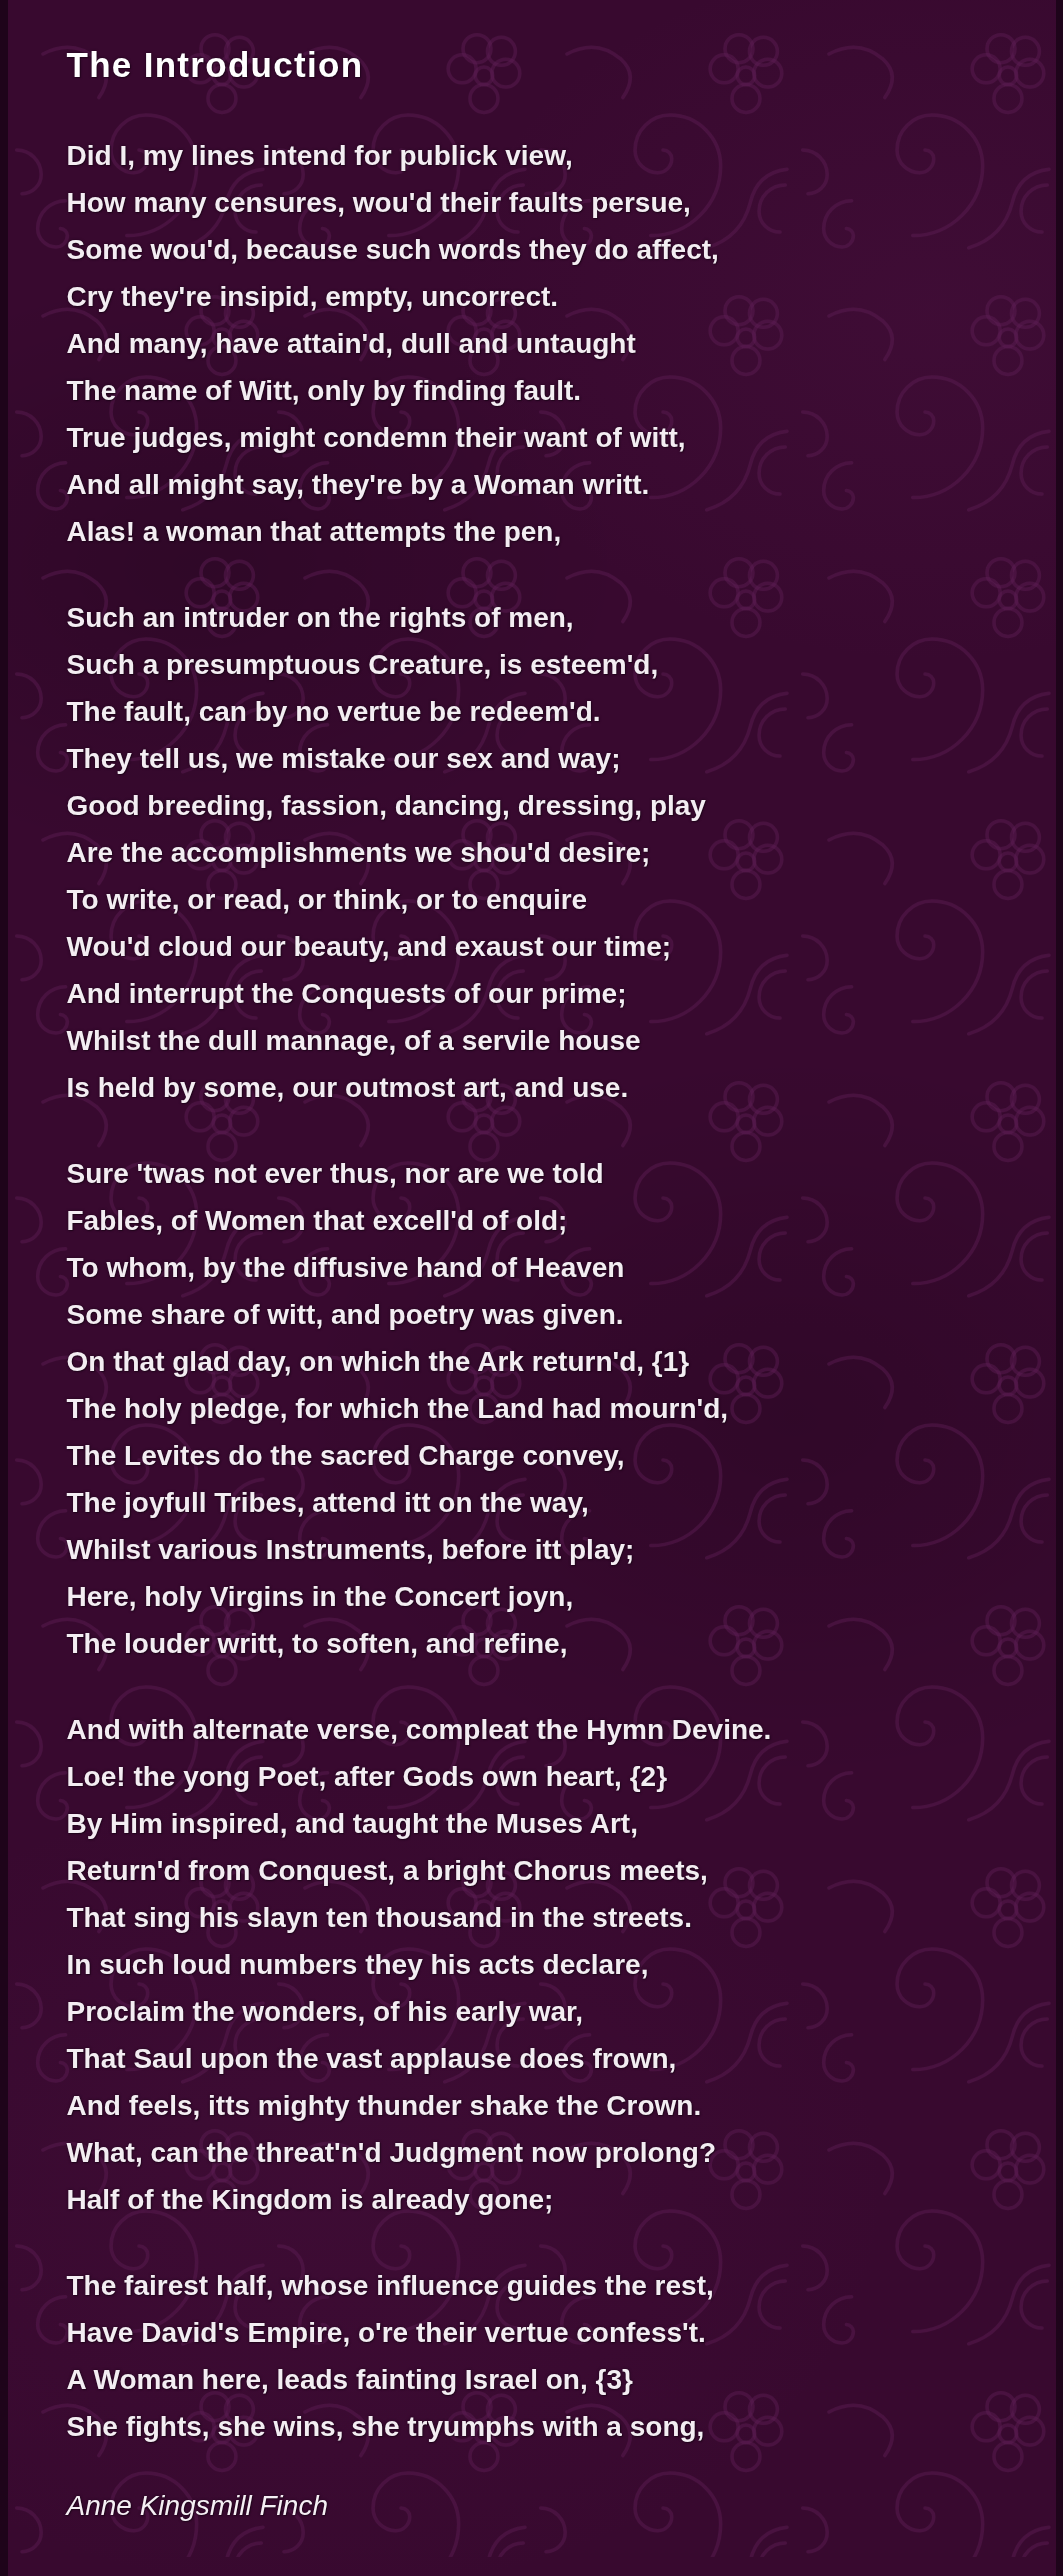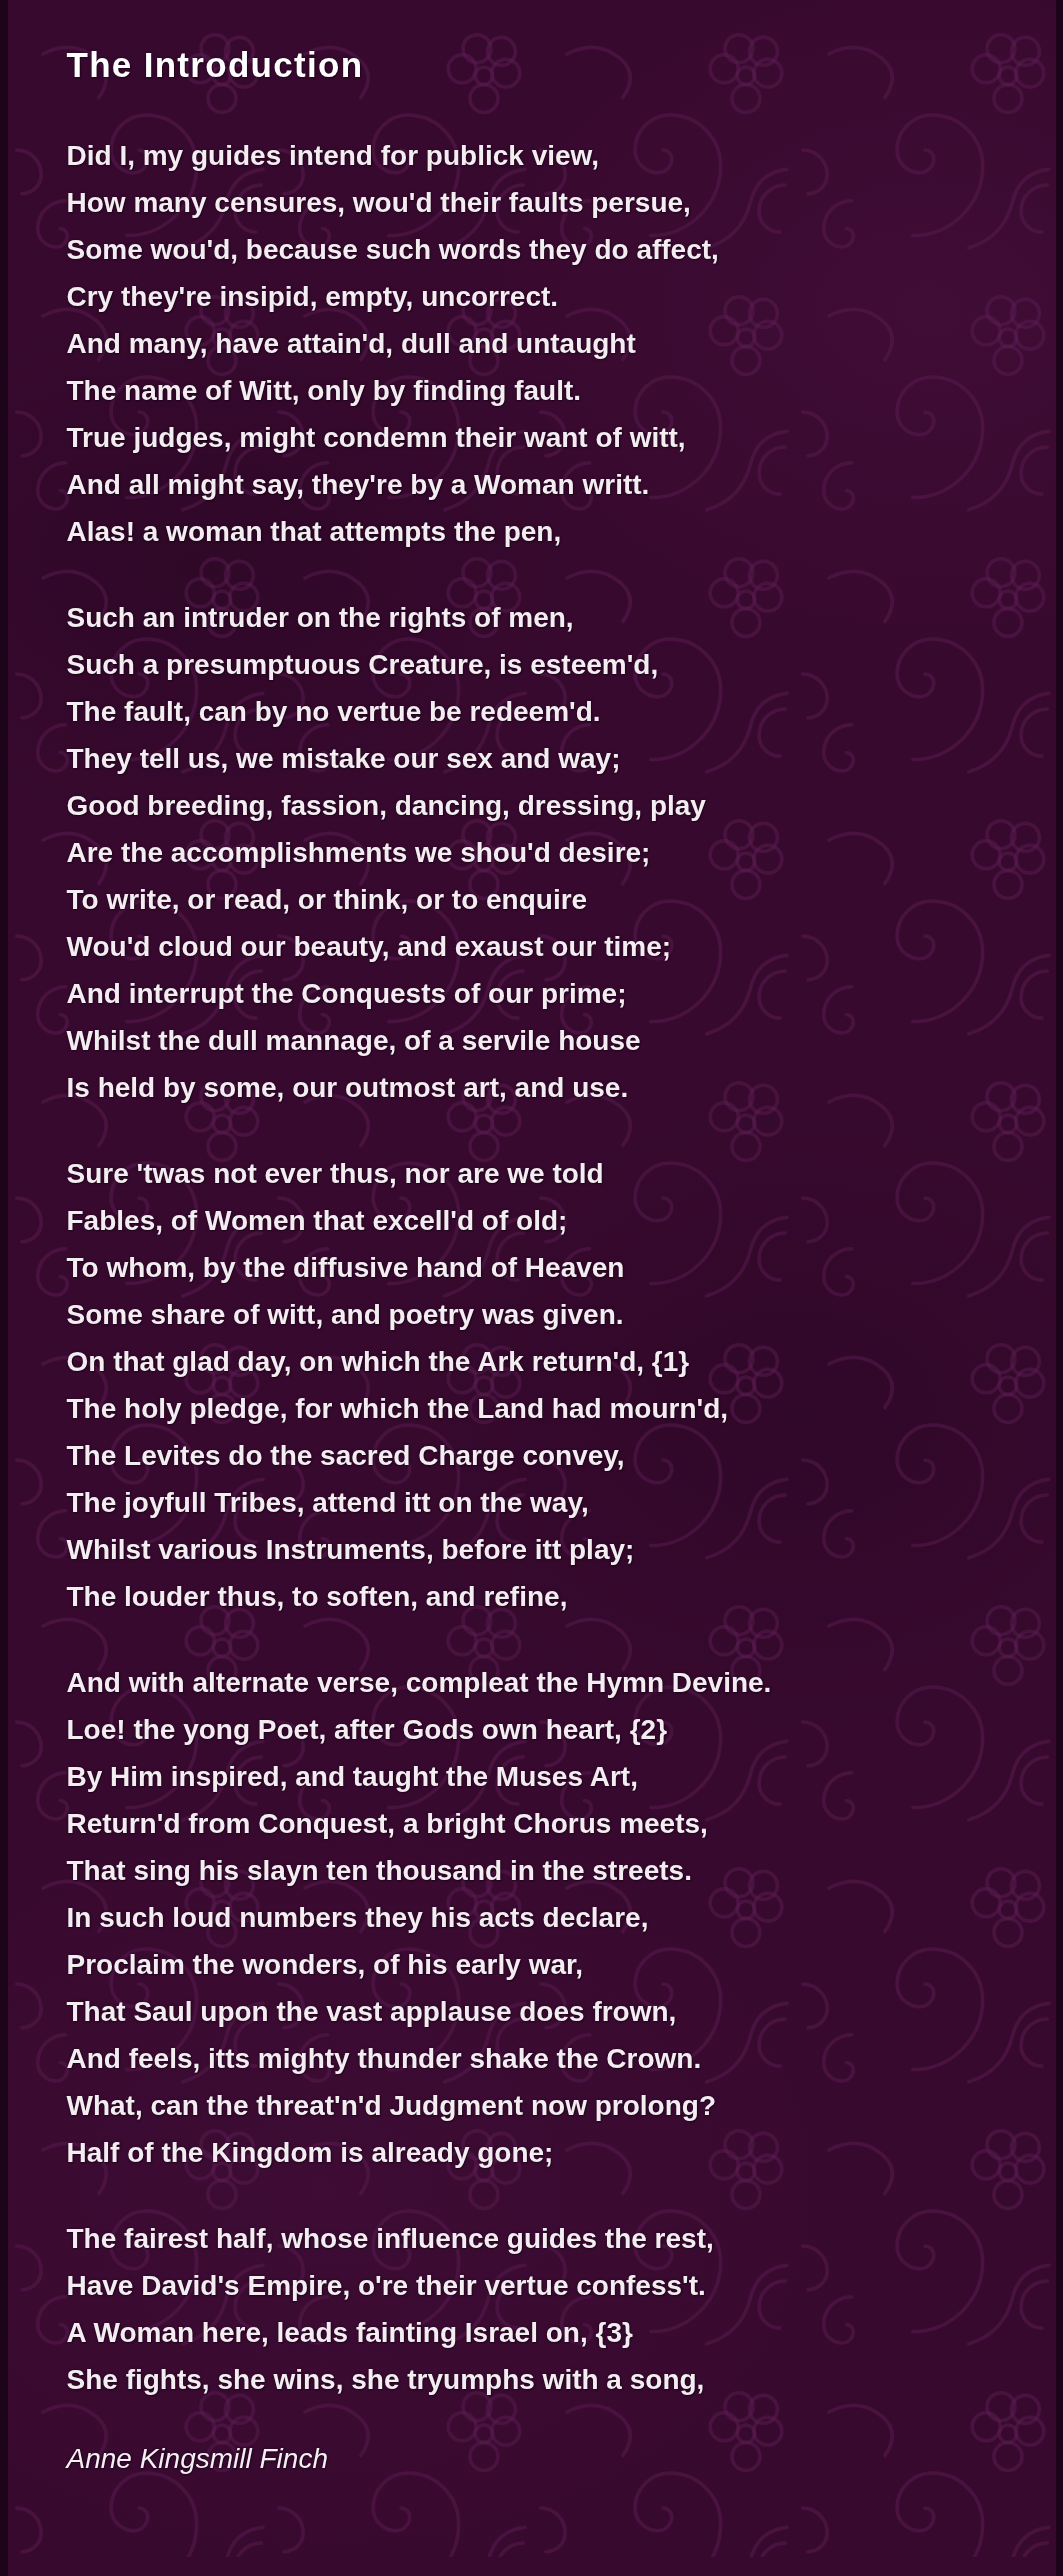--- a/index.html
+++ b/index.html
@@ -99,21 +99,21 @@
     <rect x="0" y="0" width="100%" height="100%" fill="url(#damask)"></rect>
   </svg>
 
   <div class="content">
 
     <h1 class="poem-title">The Introduction</h1>
 
     <div class="poem">
 
       <div class="stanza">
-        <div class="poem-line">Did I, my guides intend for publick view,</div>
+        <div class="poem-line">Did I, my lines intend for publick view,</div>
         <div class="poem-line">How many censures, wou'd their faults persue,</div>
         <div class="poem-line">Some wou'd, because such words they do affect,</div>
         <div class="poem-line">Cry they're insipid, empty, uncorrect.</div>
         <div class="poem-line">And many, have attain'd, dull and untaught</div>
         <div class="poem-line">The name of Witt, only by finding fault.</div>
         <div class="poem-line">True judges, might condemn their want of witt,</div>
         <div class="poem-line">And all might say, they're by a Woman writt.</div>
         <div class="poem-line">Alas! a woman that attempts the pen,</div>
       </div>
 
@@ -134,21 +134,22 @@
       <div class="stanza">
         <div class="poem-line">Sure 'twas not ever thus, nor are we told</div>
         <div class="poem-line">Fables, of Women that excell'd of old;</div>
         <div class="poem-line">To whom, by the diffusive hand of Heaven</div>
         <div class="poem-line">Some share of witt, and poetry was given.</div>
         <div class="poem-line">On that glad day, on which the Ark return'd, {1}</div>
         <div class="poem-line">The holy pledge, for which the Land had mourn'd,</div>
         <div class="poem-line">The Levites do the sacred Charge convey,</div>
         <div class="poem-line">The joyfull Tribes, attend itt on the way,</div>
         <div class="poem-line">Whilst various Instruments, before itt play;</div>
-        <div class="poem-line">The louder thus, to soften, and refine,</div>
+        <div class="poem-line">Here, holy Virgins in the Concert joyn,</div>
+        <div class="poem-line">The louder writt, to soften, and refine,</div>
       </div>
 
       <div class="stanza">
         <div class="poem-line">And with alternate verse, compleat the Hymn Devine.</div>
         <div class="poem-line">Loe! the yong Poet, after Gods own heart, {2}</div>
         <div class="poem-line">By Him inspired, and taught the Muses Art,</div>
         <div class="poem-line">Return'd from Conquest, a bright Chorus meets,</div>
         <div class="poem-line">That sing his slayn ten thousand in the streets.</div>
         <div class="poem-line">In such loud numbers they his acts declare,</div>
         <div class="poem-line">Proclaim the wonders, of his early war,</div>

